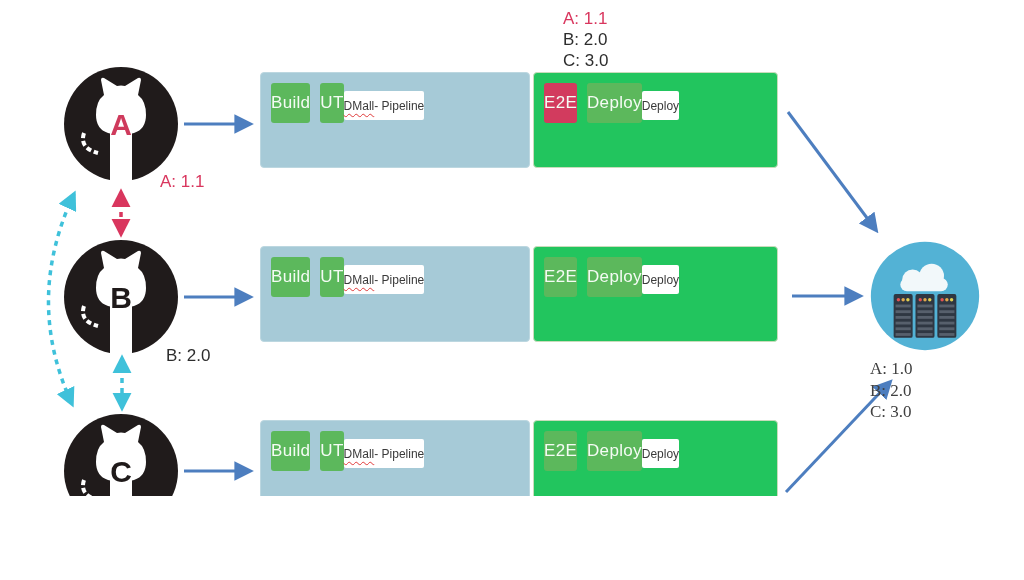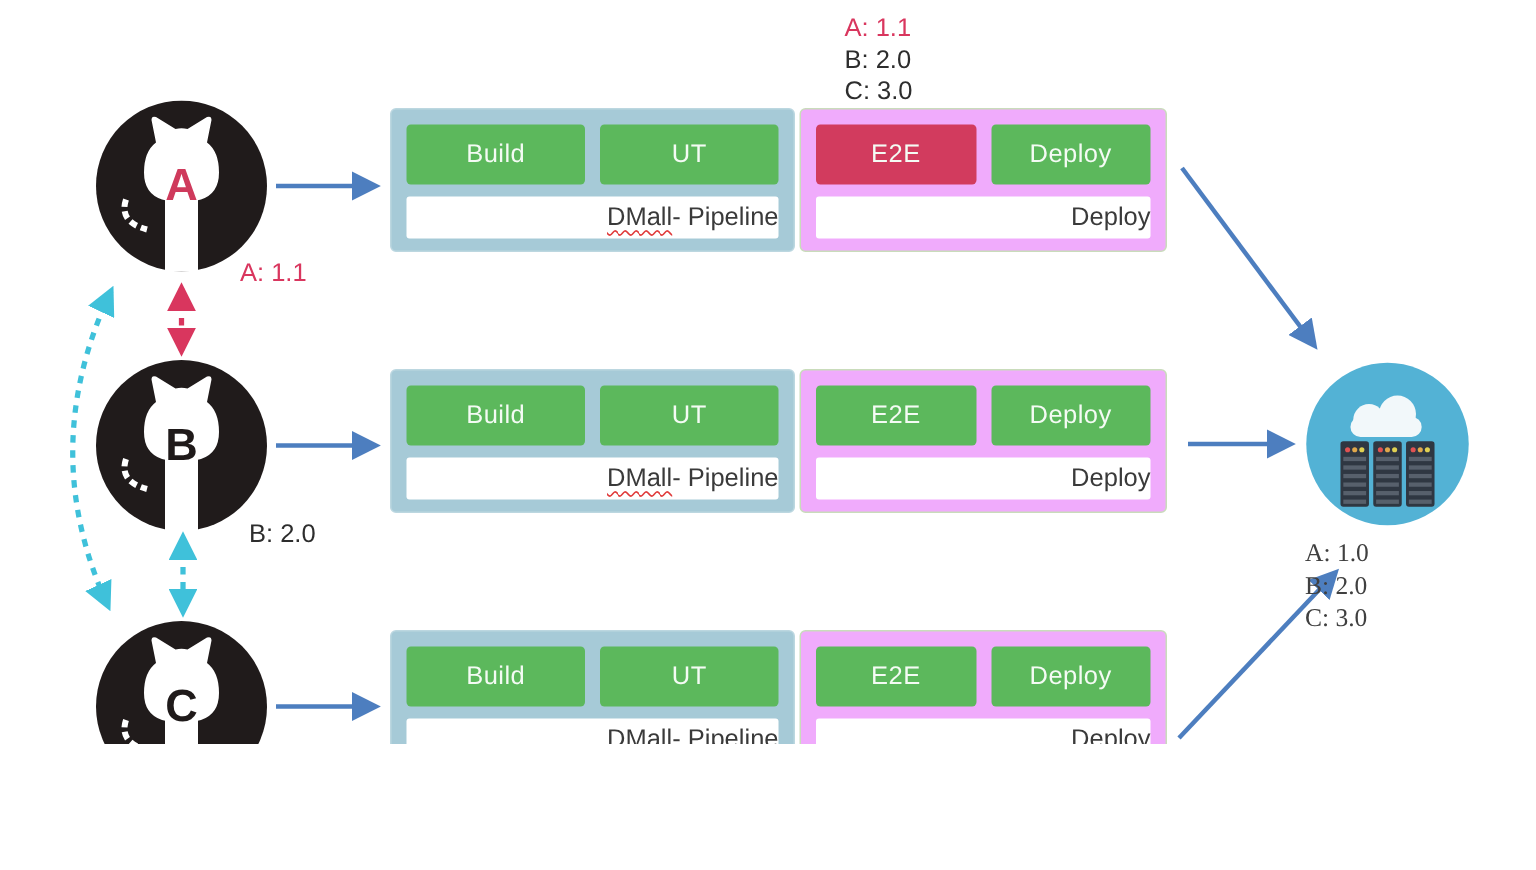--- a/index.html
+++ b/index.html
@@ -21,28 +21,28 @@
   .ver-b { left:166px; top:346px; }
   .ver-c { left:146px; top:520px; }
 
   
   .top-note { position:absolute; left:563px; top:8px; font-size:17px; line-height:21px; }
   .top-note div { white-space:nowrap; }
 
   
   .pipeline { position:absolute; left:260px; width:518px; height:96px; display:flex; }
   .row-0 { top:72px; } .row-1 { top:246px; } .row-2 { top:420px; }
-  .stage { height:96px; padding:10px 10px 8px 10px; display:flex; flex-direction:column; }
+  .stage { height:96px; padding:10px 10px 8px 10px; display:flex; flex-direction:row; }
   .stage-ci { width:270px; background:#a6cad7; border:1px solid #bcd7e0; border-radius:4px; margin-right:3px; }
-  .stage-cd { width:245px; background:#f0abfc; border:1px solid #c9dcbb; border-radius:4px; }
+  .stage-cd { width:245px; background:#22c55e; border:1px solid #c9dcbb; border-radius:4px; }
   .steps { display:flex; gap:10px; }
   .step { flex:1; height:40px; border-radius:3px; display:flex; align-items:center; justify-content:center;
           color:#f4fbf4; font-size:17px; letter-spacing:0.3px; }
   .strip { margin-top:8px; height:29px; background:#ffffff; border-radius:2px; display:flex;
-           align-items:center; justify-content:flex-end; font-size:17px; color:#3a3a3a; }
+           align-items:center; justify-content:flex-end; font-size:12px; color:#3a3a3a; }
   .misspell { text-decoration:underline; text-decoration-style:wavy; text-decoration-color:#e03a3a;
               text-decoration-thickness:1px; text-underline-offset:3px; }
 
   
   .server { position:absolute; left:868px; top:239px; width:114px; height:114px; }
   .server svg { width:100%; height:100%; }
   .server-versions { position:absolute; left:870px; top:358px; font-size:17px; line-height:21.5px; color:#404040;font-family:Liberation Serif, serif; }
   .server-versions div { white-space:nowrap; }
 
   

